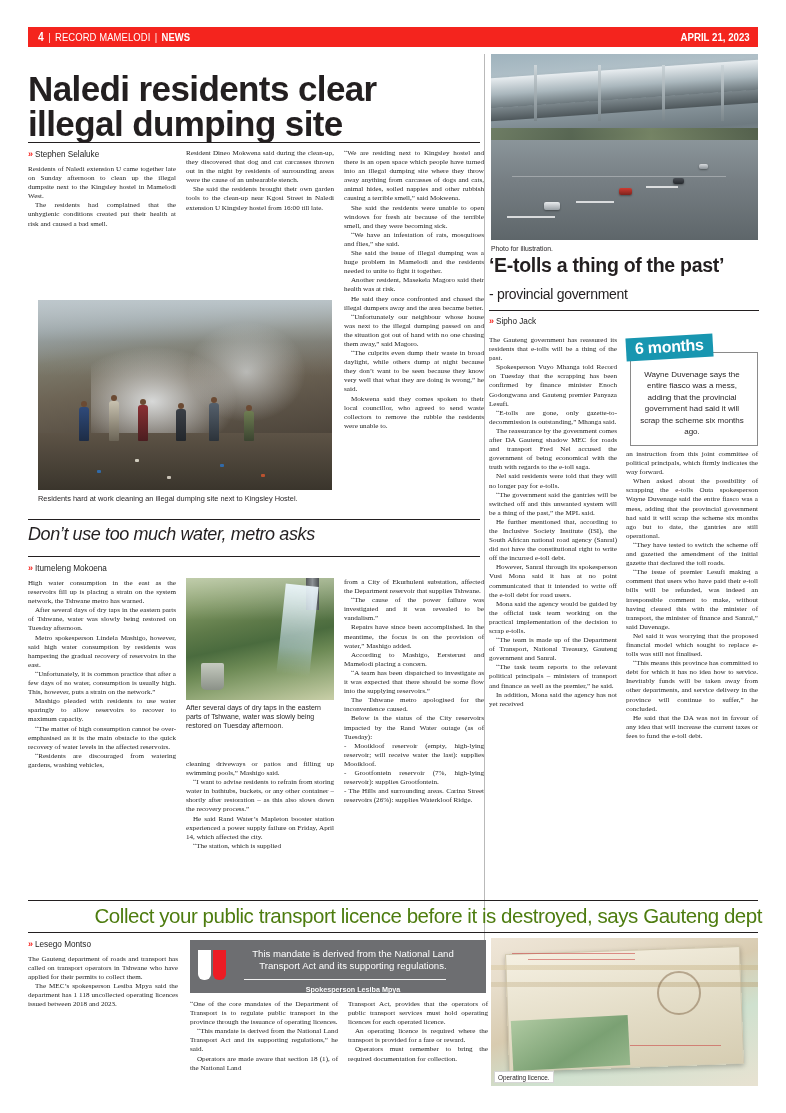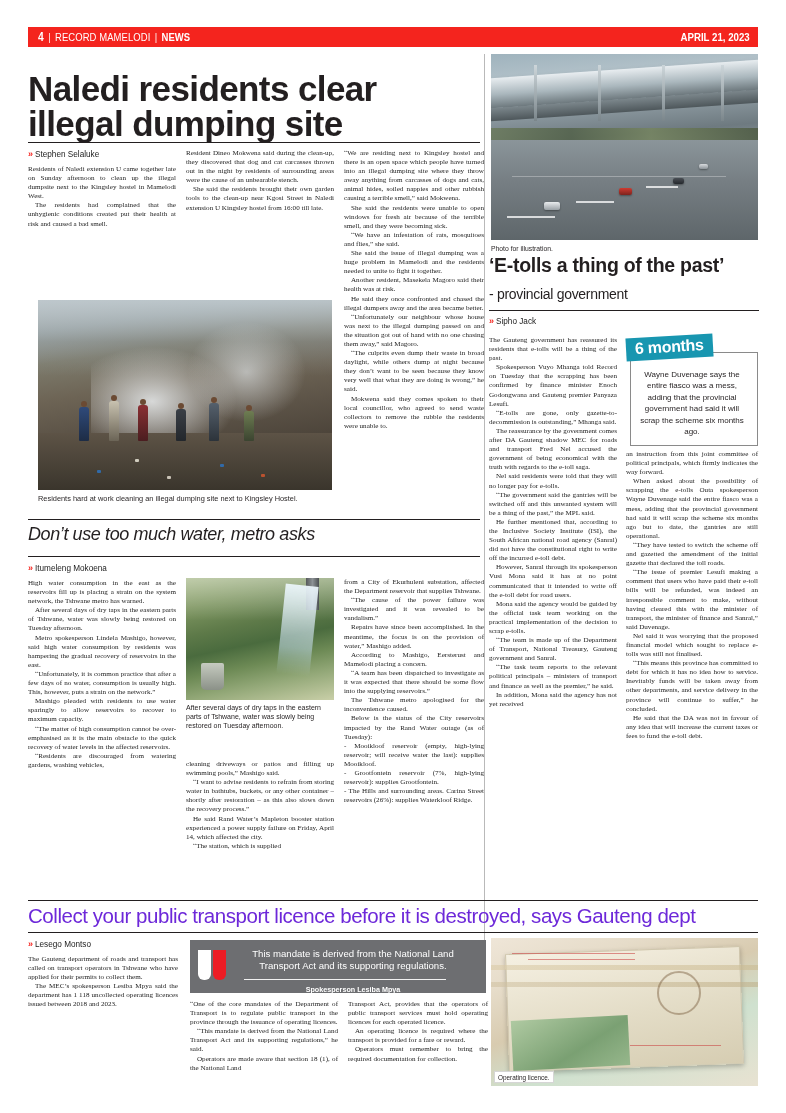--- a/index.html
+++ b/index.html
@@ -476,21 +476,21 @@
       <p>Below is the status of the City reservoirs impacted by the Rand Water outage (as of Tuesday):</p>
       <p class="nb">- Mooikloof reservoir (empty, high-lying reservoir; will receive water the last): supplies Mooikloof.</p>
       <p class="nb">- Grootfontein reservoir (7%, high-lying reservoir): supplies Grootfontein.</p>
       <p class="nb">- The Hills and surrounding areas. Carina Street reservoirs (26%): supplies Waterkloof Ridge.</p>
     </div>
   </div>
 
   <div class="rule" style="position:absolute;left:28px;top:900px;width:730px;height:1px;"></div>
 
   <div style="position:absolute;left:28px;top:904px;width:734px;">
-    <div style="font-family:'Liberation Sans',sans-serif;font-size:20.5px;color:#6d28d9;letter-spacing:-0.45px;white-space:nowrap;">Collect your public transport licence before it is destroyed, says Gauteng dept</div>
+    <div style="font-family:'Liberation Sans',sans-serif;font-size:20.5px;color:#4d7c0f;letter-spacing:-0.45px;white-space:nowrap;text-align:right;">Collect your public transport licence before it is destroyed, says Gauteng dept</div>
   </div>
 
   <div class="rule" style="position:absolute;left:28px;top:932px;width:730px;height:1px;"></div>
 
   <div style="position:absolute;left:28px;top:939px;width:150px;">
     <div class="byline">
       <span class="chev">»</span>
       <span>Lesego Montso</span>
     </div>
     <div class="col-body">

